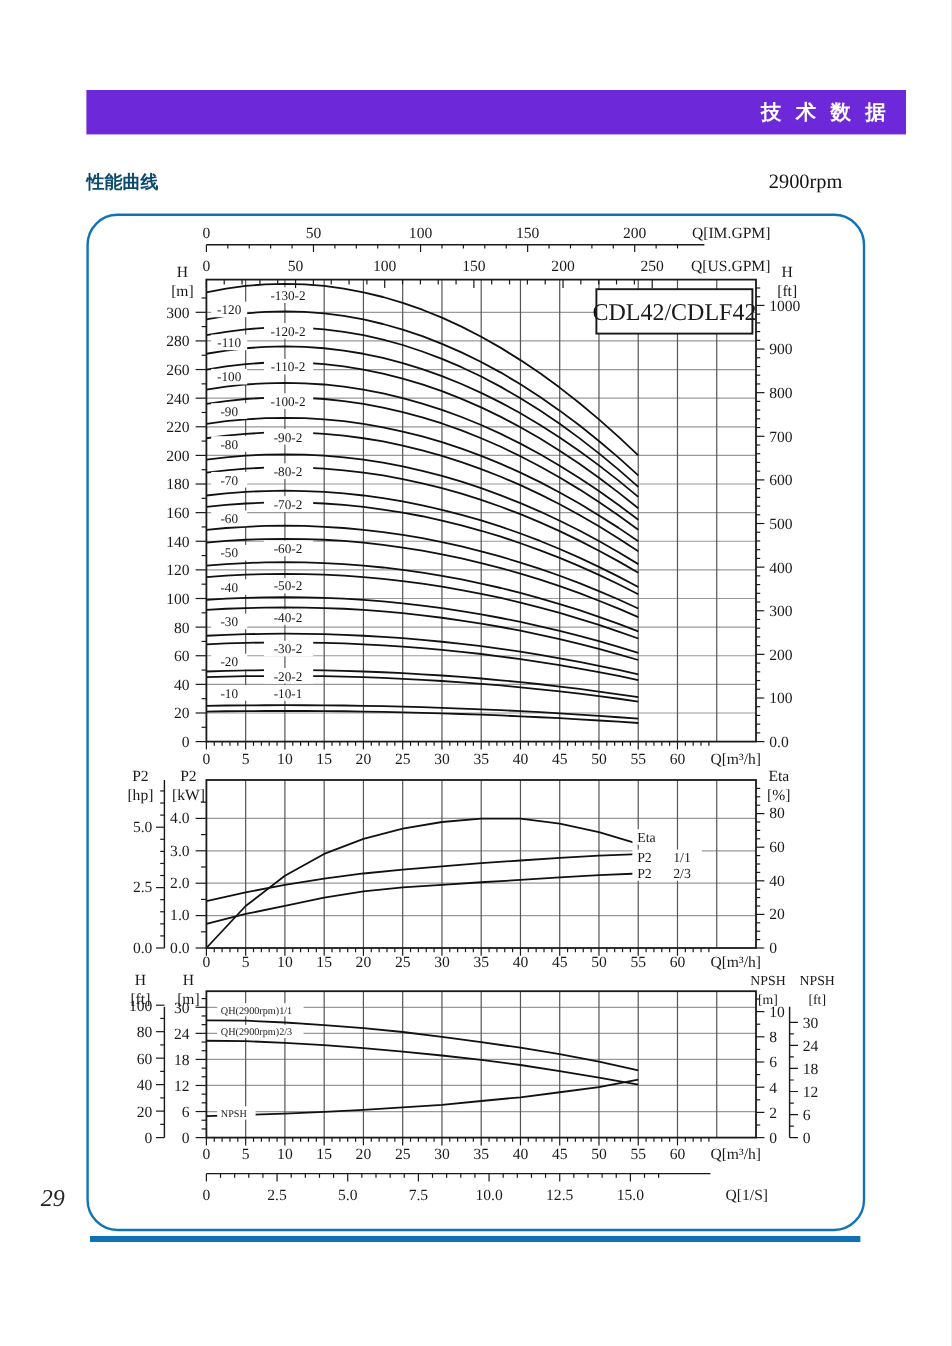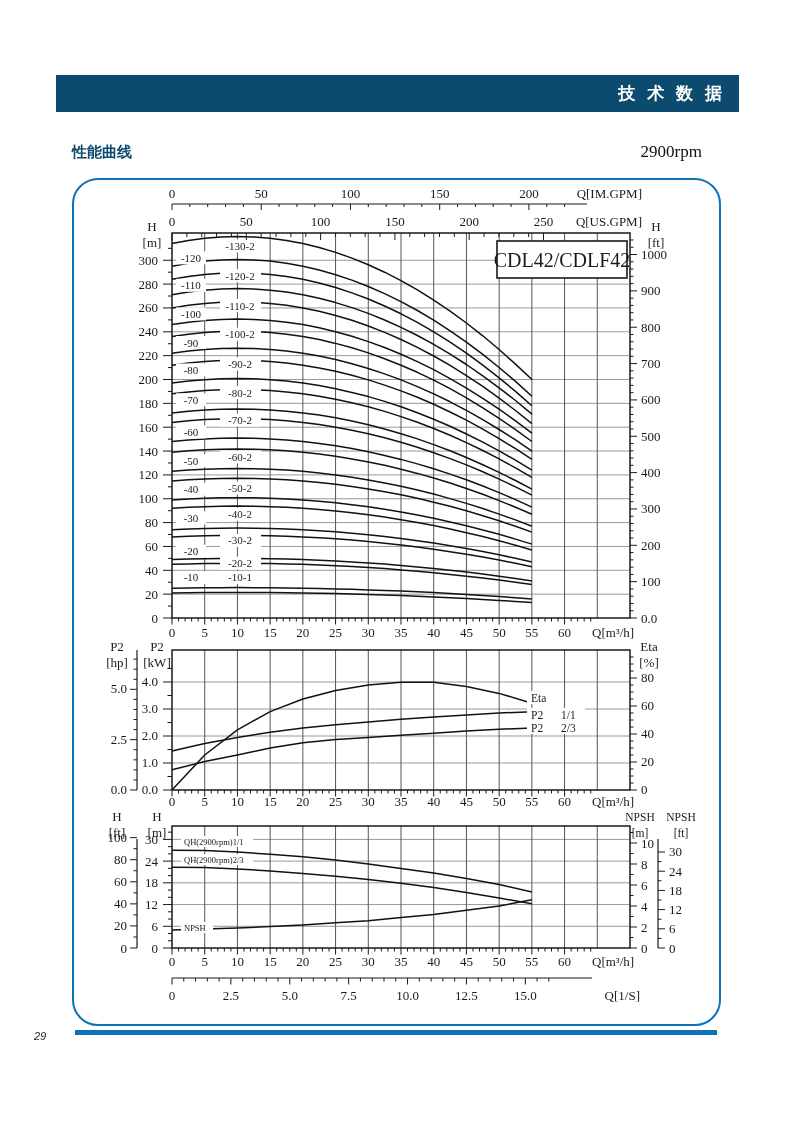--- a/index.html
+++ b/index.html
@@ -1,27 +1,27 @@
 <!DOCTYPE html>
 <html><head>
 <meta charset="utf-8">
 <style>
   html,body{margin:0;padding:0;background:#e8e8e8;}
   .page{position:relative;width:793px;height:1122px;background:#ffffff;margin:0 auto;
         outline:1px solid #c9c9c9;font-family:"Liberation Sans",sans-serif;overflow:hidden;}
-  .header-bar{position:absolute;left:56px;top:75px;width:683px;height:37px;background:#0c4a6e;
+  .header-bar{position:absolute;left:72px;top:75px;width:683px;height:37px;background:#6d28d9;
               display:flex;align-items:center;justify-content:flex-end;}
   .header-bar span{color:#ffffff;font-size:17px;font-weight:bold;letter-spacing:3px;padding-right:14px;
                    font-family:"DejaVu Sans","Liberation Sans",sans-serif;}
   .section-row{position:absolute;left:72px;top:142px;width:630px;display:flex;justify-content:space-between;align-items:baseline;}
   .section-title{font-size:15px;font-weight:bold;color:#0c4a6e;font-family:"DejaVu Sans","Liberation Sans",sans-serif;}
   .speed{font-size:17px;color:#111;font-family:"Liberation Serif",serif;margin-left:20px;}
   .panel{position:absolute;left:72px;top:178px;width:645px;height:844px;border:2.5px solid #1272b8;border-radius:26px;background:#fff;}
   #chart-svg{position:absolute;left:0;top:0;}
-  .footer-num{position:absolute;left:34px;top:1030px;font-size:11px;font-style:italic;color:#222;font-family:Liberation Sans, sans-serif;}
+  .footer-num{position:absolute;left:34px;top:988px;font-size:20px;font-style:italic;color:#222;font-family:Liberation Serif, serif;}
   .footer-rule{position:absolute;left:75px;top:1030px;width:642px;height:5px;background:#0f71b8;}
 </style>
 </head>
 <body>
 
 <div class="page">
   <div class="header-bar">
     <span>技 术 数 据</span>
   </div>
   <div class="section-row">

